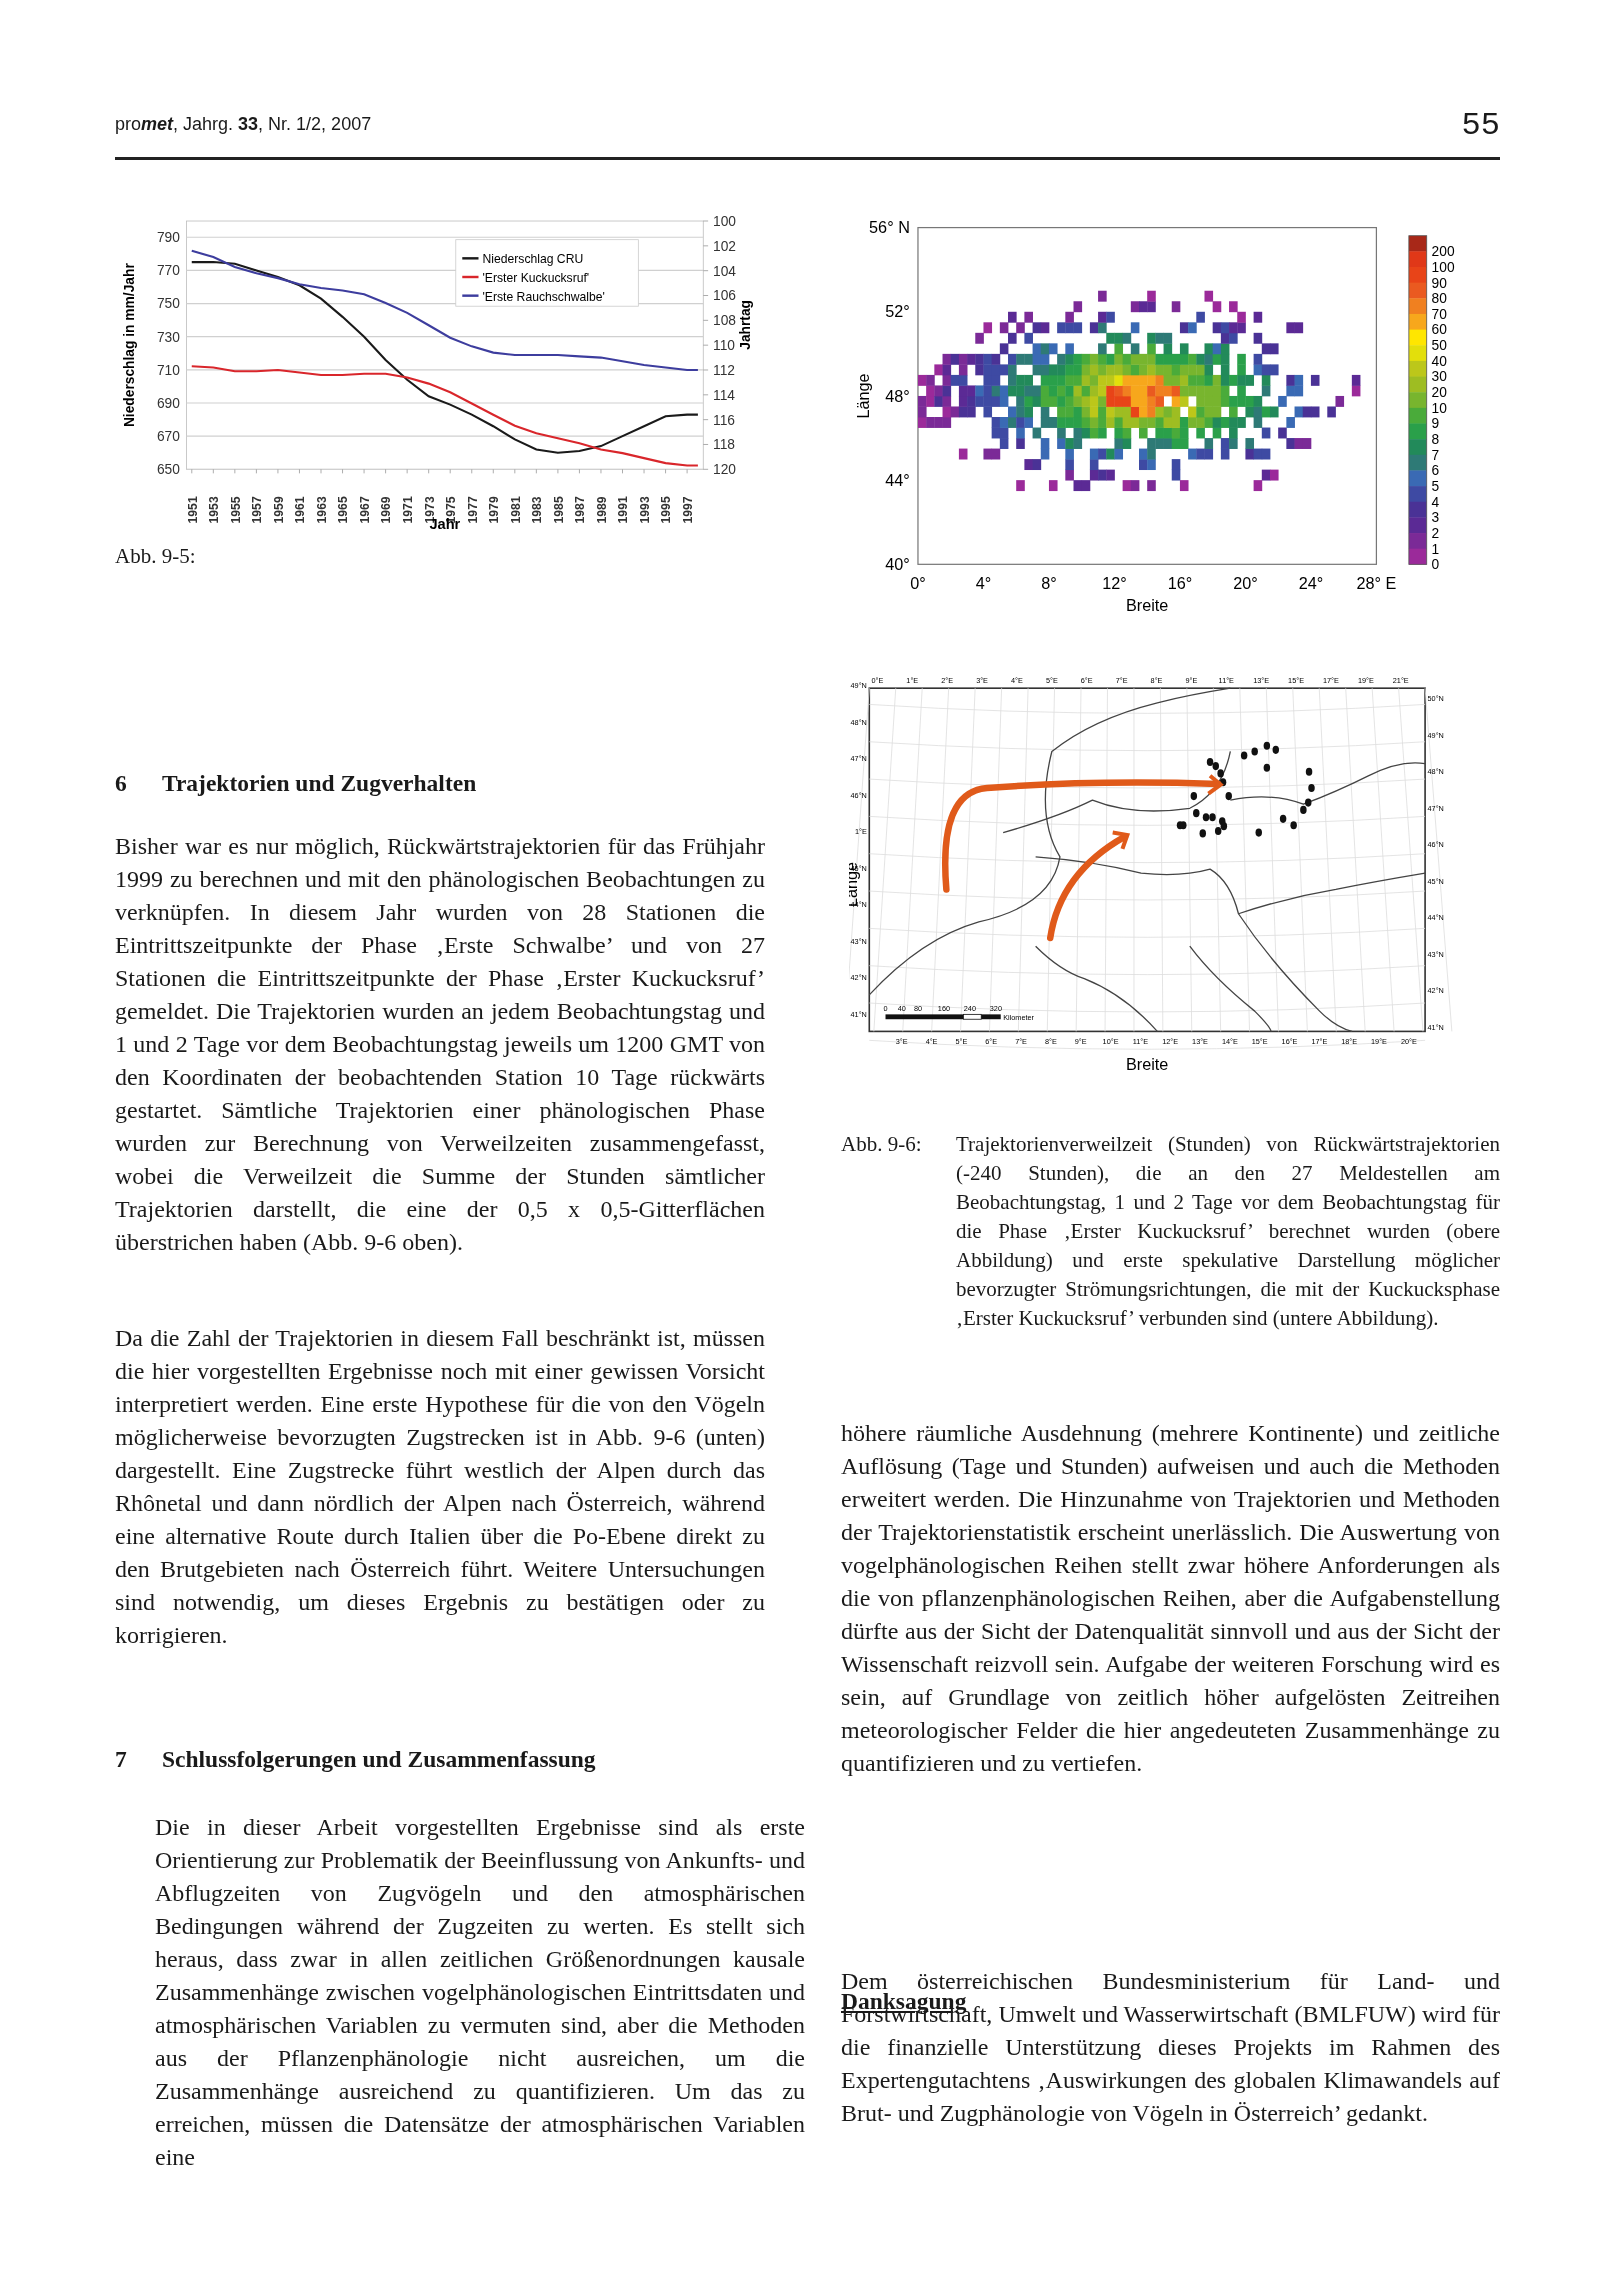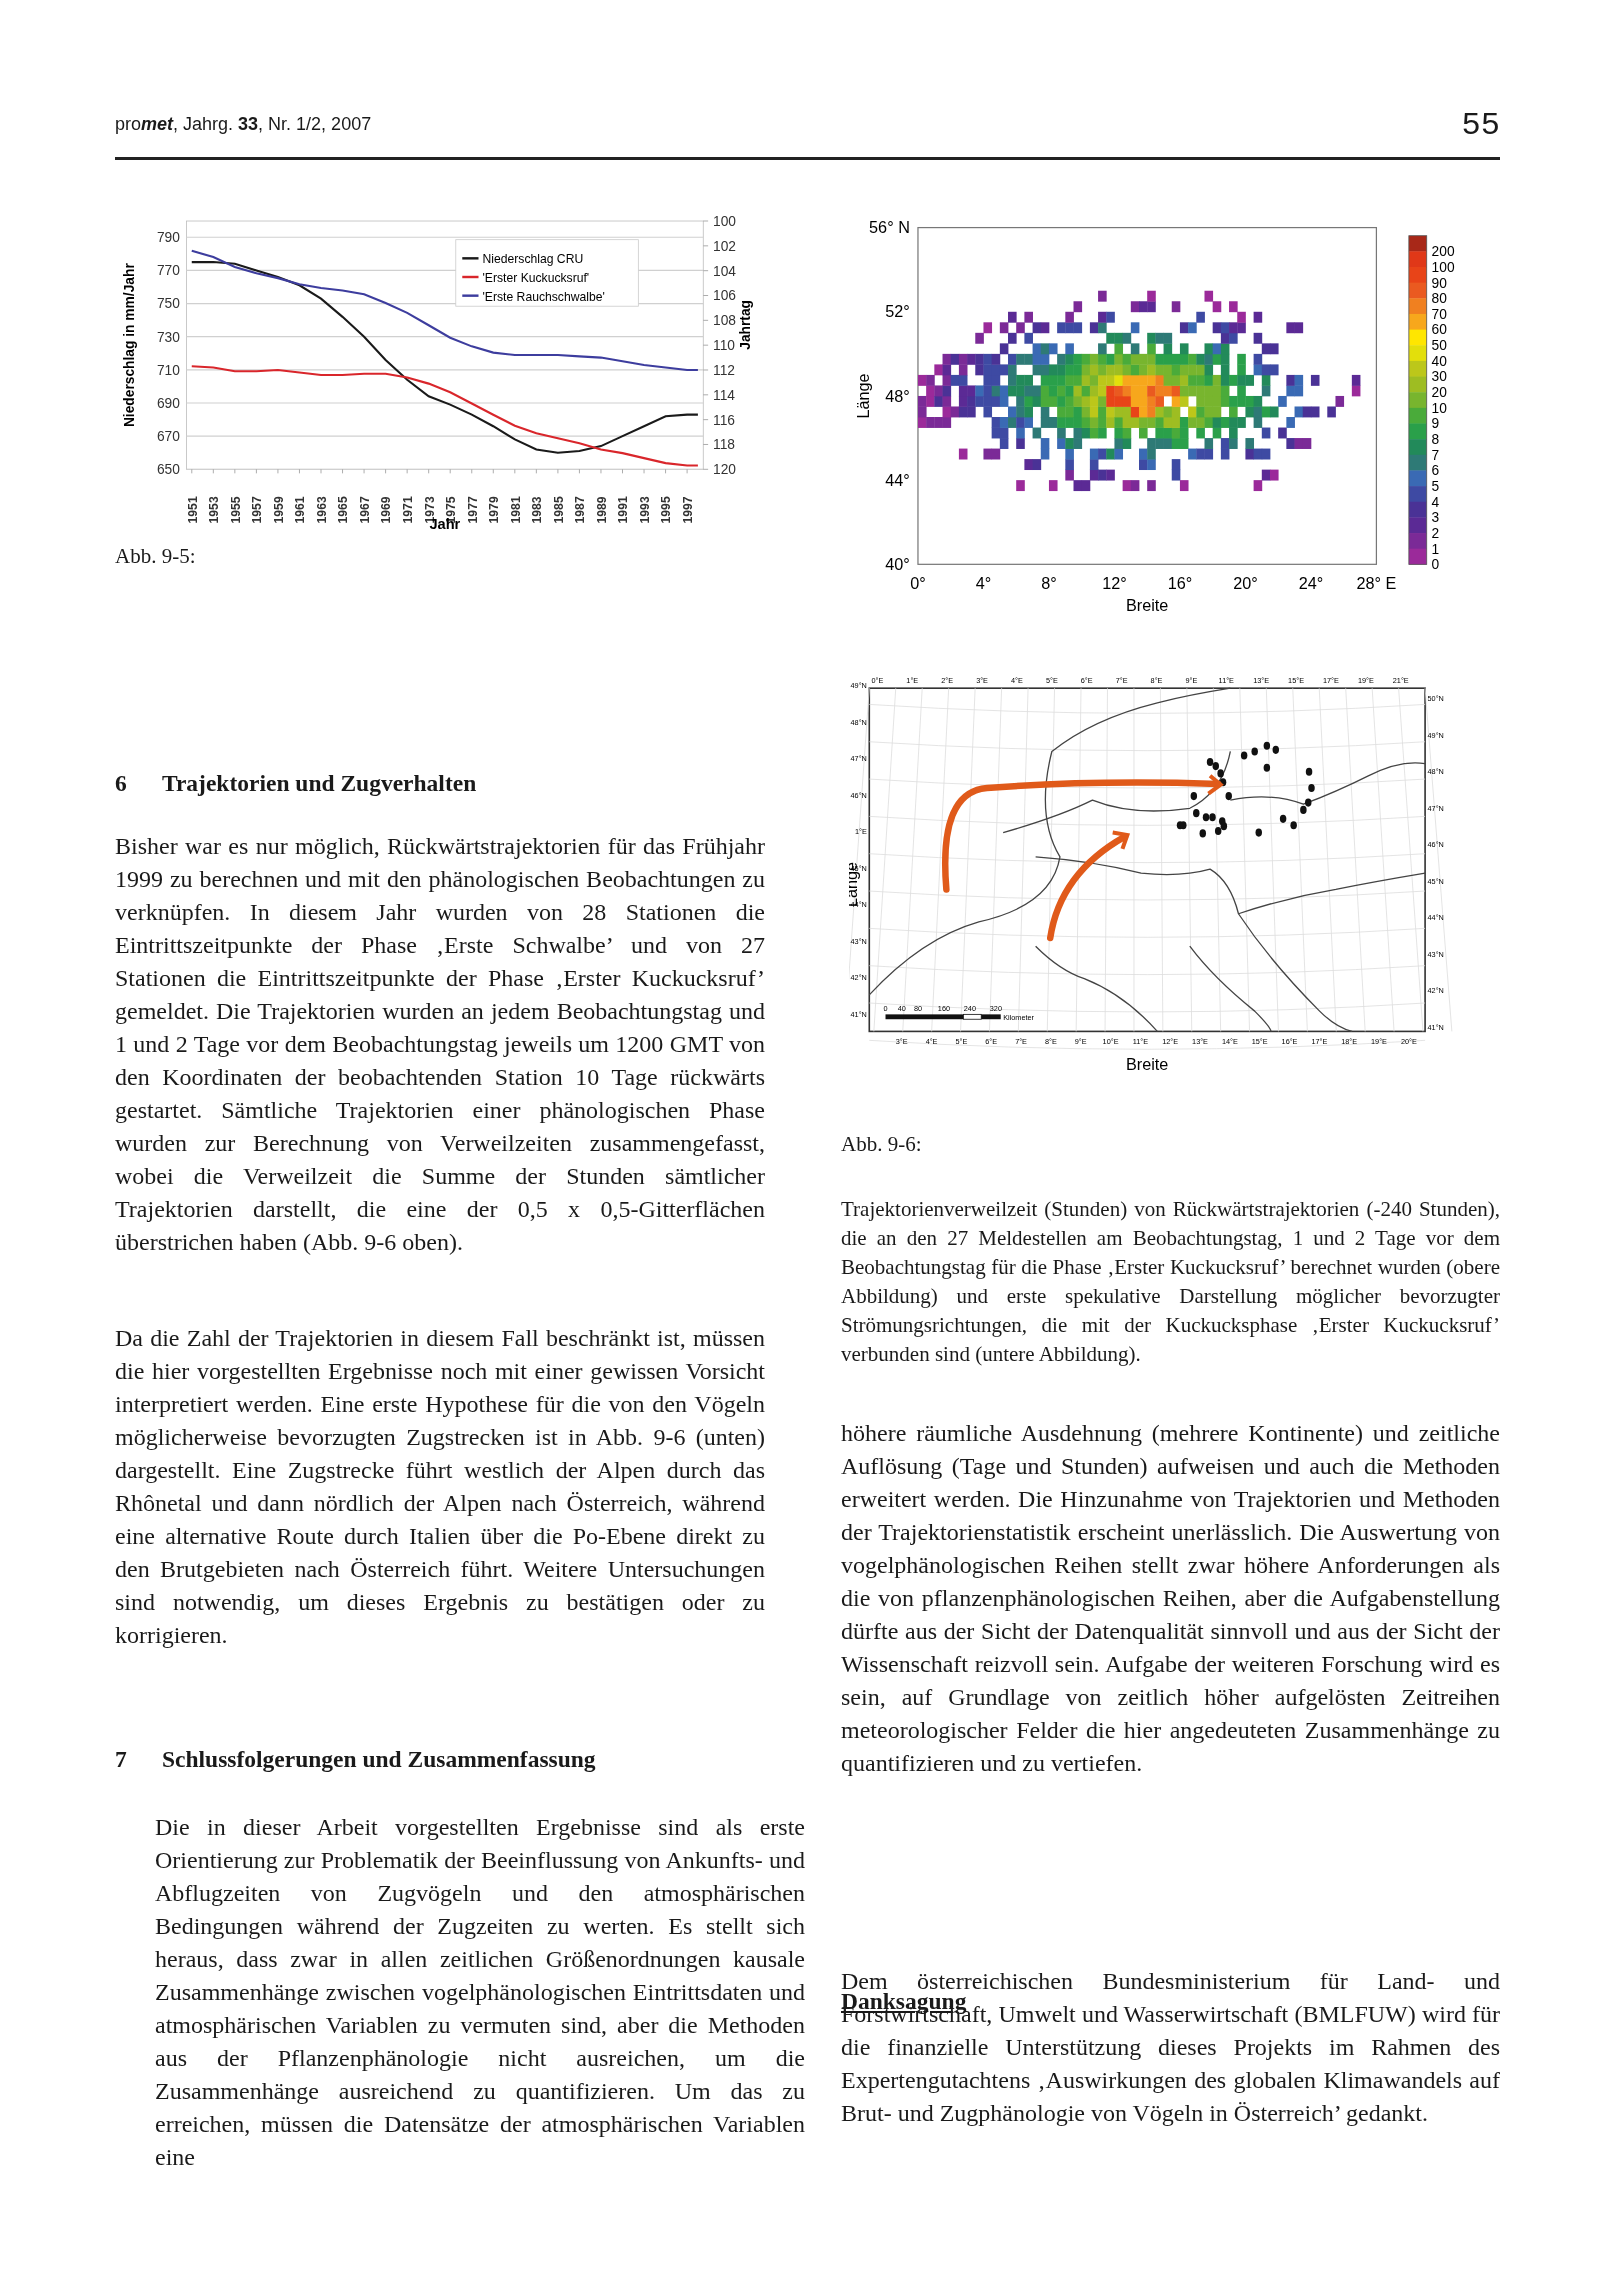--- a/index.html
+++ b/index.html
@@ -1,26 +1,26 @@
 <!DOCTYPE html>
 <html style="font-size:13px"><head>
 <meta charset="utf-8">
 <style>
   html, body { margin: 0; padding: 0; background: #ffffff; }
   body { width: 1624px; height: 2295px; position: relative; overflow: hidden; color: #1a1a1a; }
-  .serif { font-family: "Liberation Serif", "DejaVu Serif", serif; gap: 36px; }
+  .serif { font-family: "Liberation Serif", "DejaVu Serif", serif; }
   .sans { font-family: "Liberation Sans", "DejaVu Sans", sans-serif; }
   #running-header { position: absolute; left: 115px; top: 107px; width: 1385px; height: 32px; }
   #running-header .left { position: absolute; left: 0; top: 6.5px; font-size: 18px; }
   #running-header .center { position: absolute; left: 430px; top: 6.5px; font-size: 18px; }
   #running-header .pageno { position: absolute; right: 0; top: 0; font-size: 32px; font-family: Liberation Mono, monospace; }
   #header-rule { position: absolute; left: 115px; top: 157px; width: 1385px; height: 3.2px; background: #222; }
 
   .col-left { position: absolute; left: 115px; width: 650px; }
-  .col-right { position: absolute; left: 841px; width: 659px; flex-direction: column; }
+  .col-right { position: absolute; left: 841px; width: 659px; }
   p.body { margin: 0; font-size: 24px; line-height: 33px; text-align: justify; hyphens: manual; }
   h2.sec { margin: 0; font-size: 23.5px; font-weight: bold; font-family: "Liberation Serif", serif; }
   h2.sec .num { display: inline-block; width: 47px; }
   .caption { font-size: 21px; line-height: 29px; display: flex; }
   .caption .lab { flex: 0 0 auto; width: 115px; white-space: nowrap; }
   .caption .txt { flex: 1; text-align: justify; }
 
   #fig95 { position: absolute; left: 115px; top: 203px; width: 641px; height: 333px; }
   #fig96a { position: absolute; left: 849px; top: 207px; width: 641px; height: 455px; }
   #fig96b { position: absolute; left: 849px; top: 670px; width: 641px; height: 451px; }

